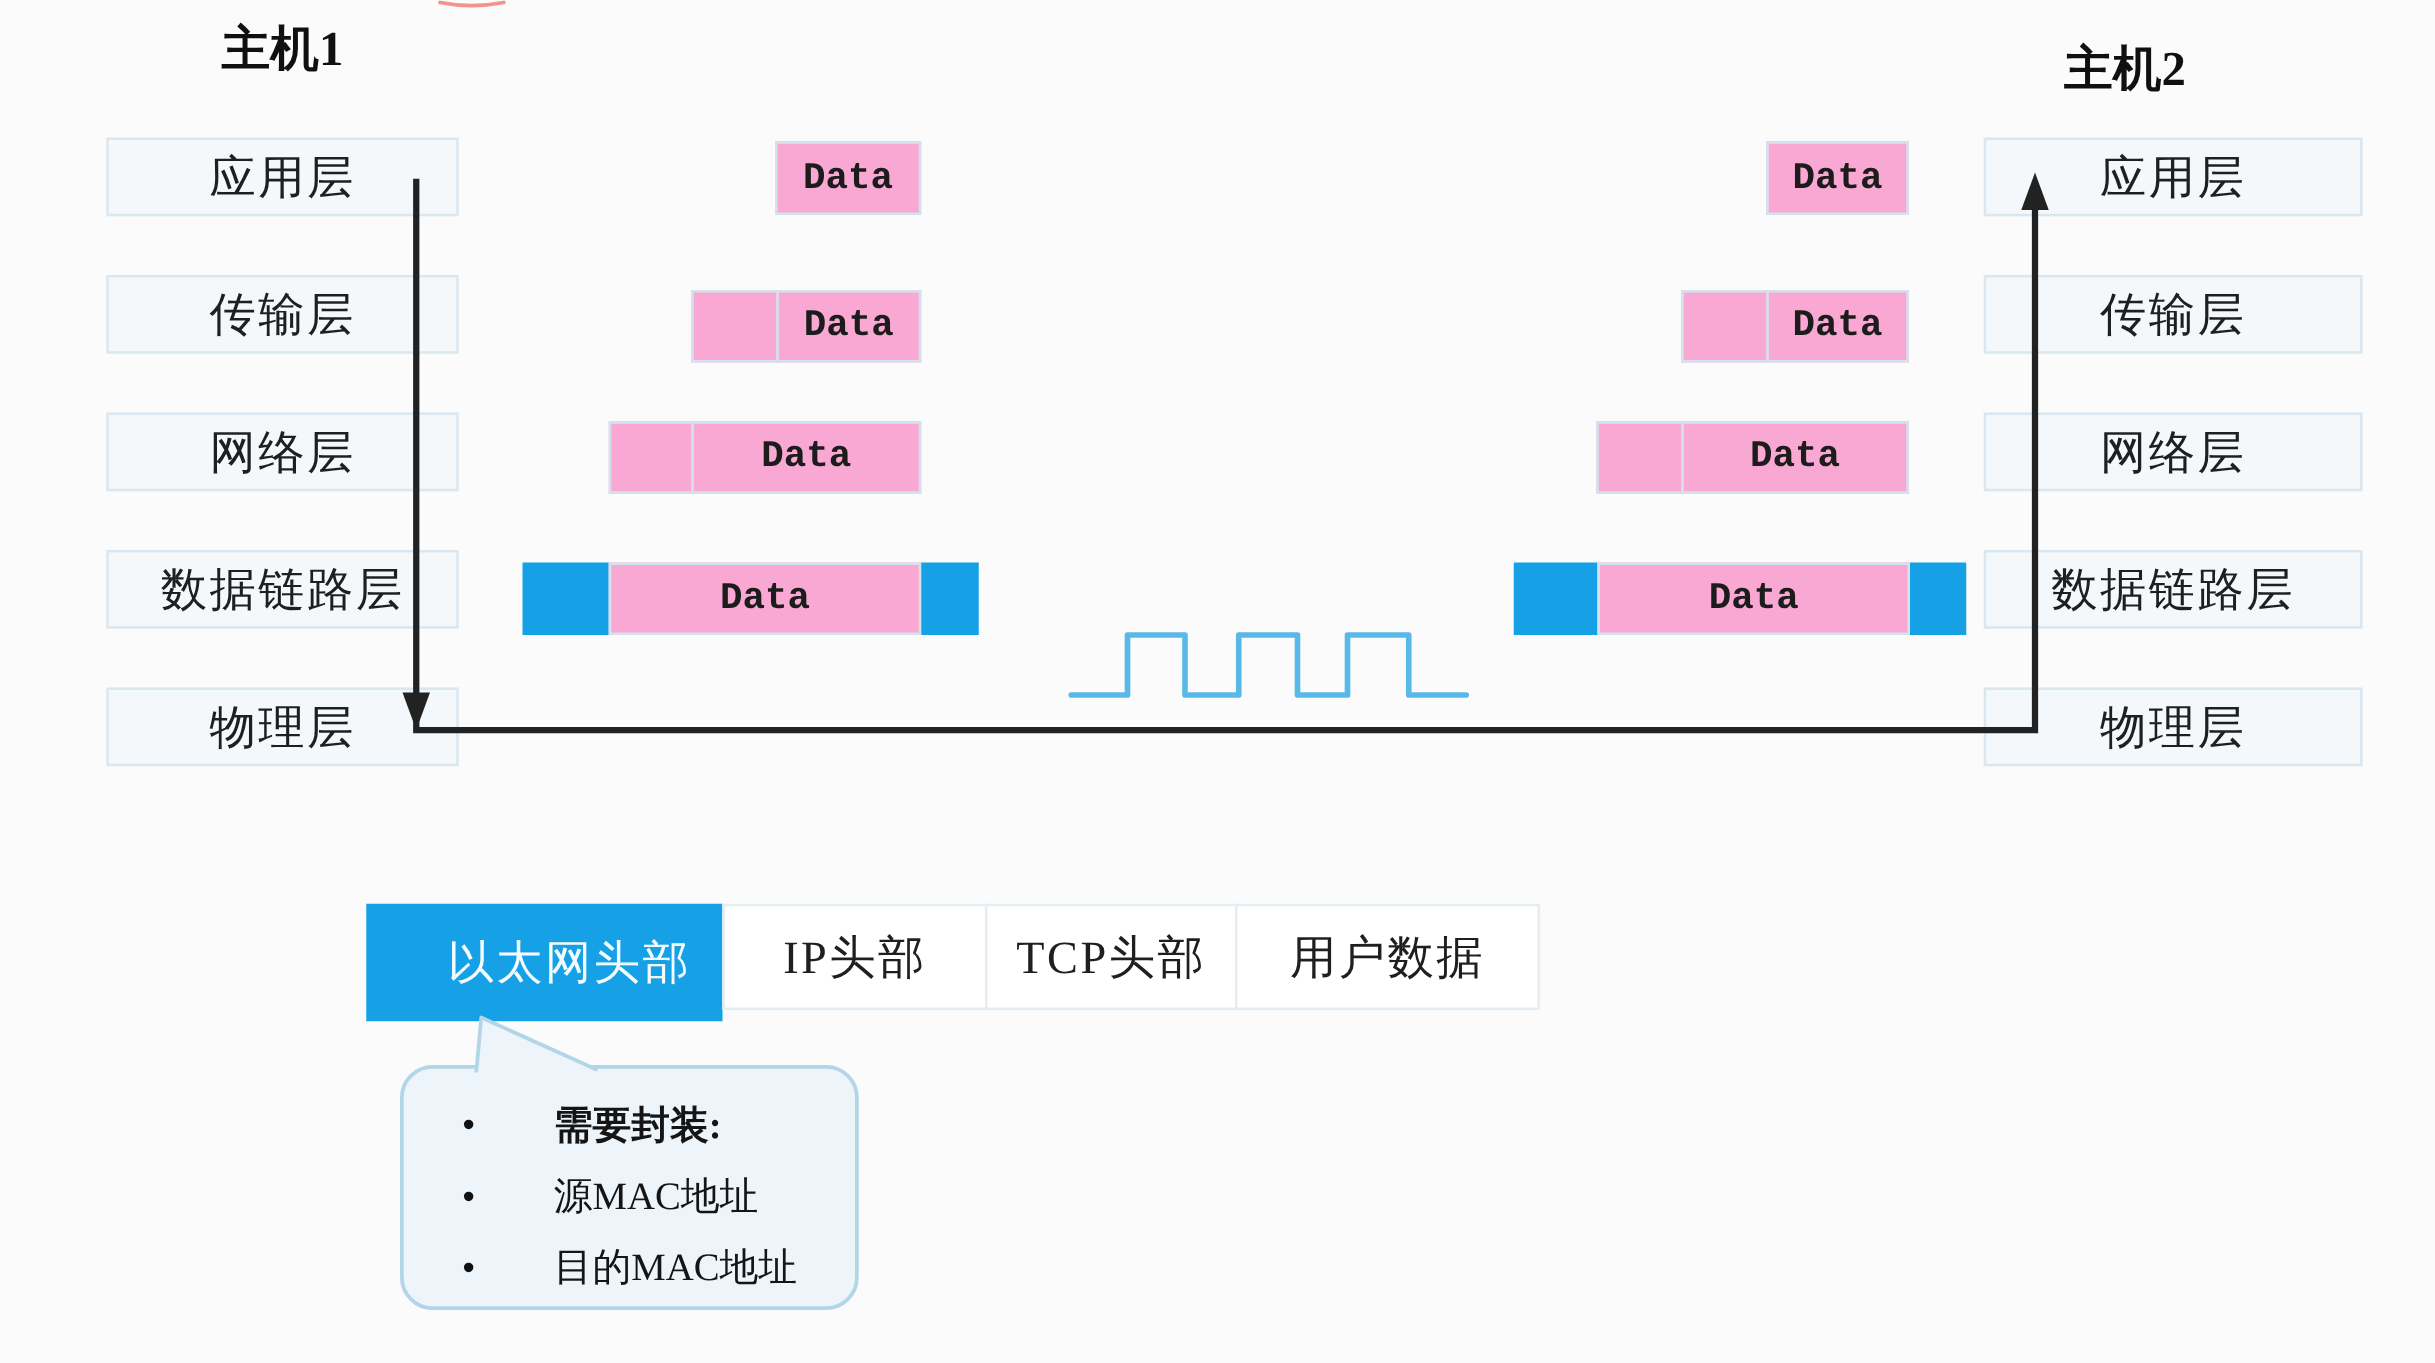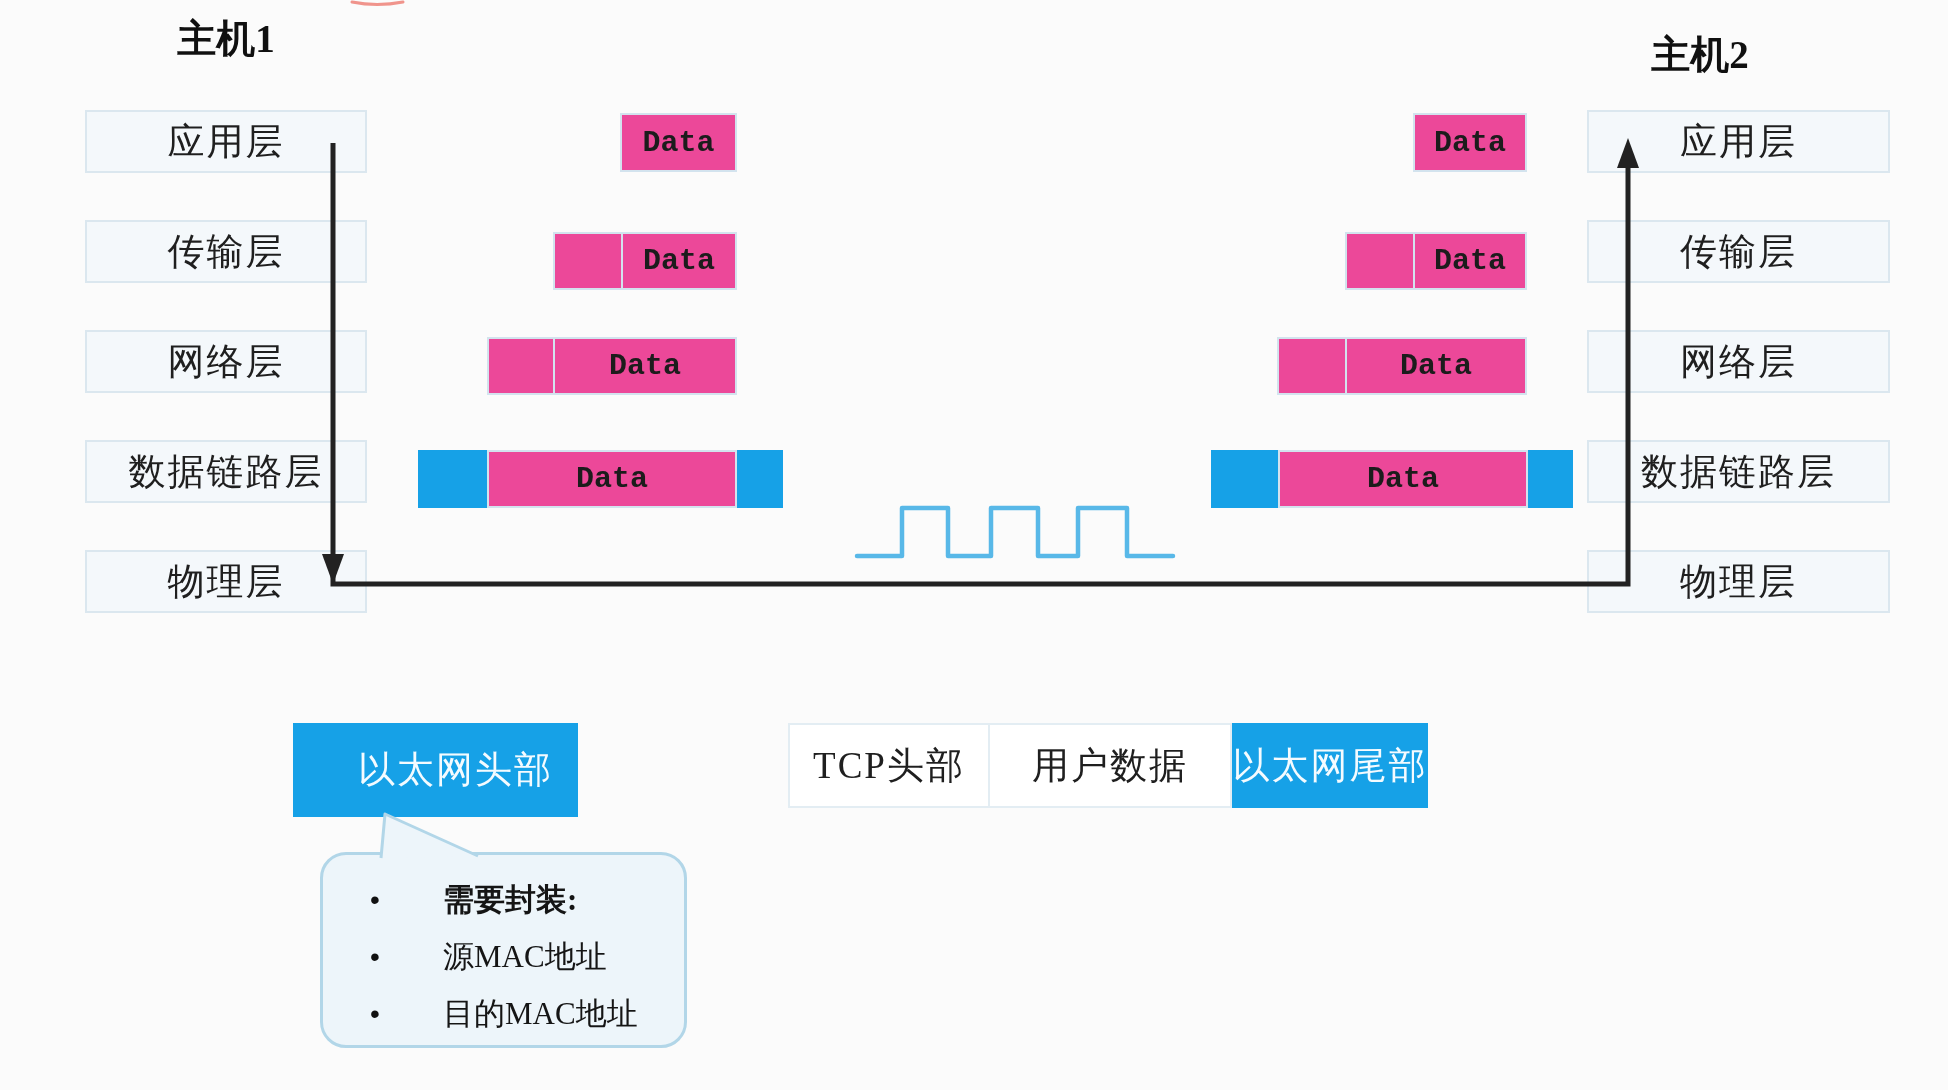--- a/index.html
+++ b/index.html
@@ -18,21 +18,21 @@
   html,body{margin:0;padding:0;}
   body{background:var(--background);font-family:"Liberation Serif","DejaVu Serif",serif;}
   .canvas{position:relative;width:1948px;height:1090px;overflow:hidden;background:var(--background);}
 
   .host-title{position:absolute;width:280px;text-align:center;font-size:39px;font-weight:bold;color:#101010;}
 
   .layer-box{position:absolute;box-sizing:border-box;background:var(--box-fill);
     border:2px solid var(--box-border);display:flex;align-items:center;justify-content:center;
     font-size:37px;color:var(--text);letter-spacing:2px;}
 
-  .pkt{position:absolute;box-sizing:border-box;background:#ec4899;border:2px solid var(--cell-border);}
+  .pkt{position:absolute;box-sizing:border-box;background:#f9a8d4;border:2px solid var(--cell-border);}
   .pkt-data{display:flex;align-items:center;justify-content:center;
     font-family:"Liberation Mono","DejaVu Sans Mono",monospace;font-size:30px;font-weight:600;color:#1c1c1c;}
   .pkt-blue{background:var(--accent-blue);border:none;}
 
   .frame-cell{position:absolute;box-sizing:border-box;display:flex;align-items:center;justify-content:center;
     background:#ffffff;border:2px solid #e3edf3;font-size:37px;color:var(--text);letter-spacing:2px;}
   .frame-cell.blue{background:var(--accent-blue);border:none;color:#f4fbff;}
 
   .callout{position:absolute;left:320px;top:852px;width:367px;height:196px;box-sizing:border-box;
     background:var(--callout-fill);border:3px solid var(--callout-border);border-radius:26px;
@@ -84,23 +84,23 @@
   <div class="pkt pkt-data" style="left:1413px;top:232px;width:114px;height:58px;">Data</div>
 
   <div class="pkt" style="left:1277px;top:337px;width:70px;height:58px;"></div>
   <div class="pkt pkt-data" style="left:1345px;top:337px;width:182px;height:58px;">Data</div>
 
   <div class="pkt pkt-blue" style="left:1211px;top:450px;width:67px;height:58px;"></div>
   <div class="pkt pkt-data" style="left:1278px;top:450px;width:250px;height:58px;">Data</div>
   <div class="pkt pkt-blue" style="left:1528px;top:450px;width:45px;height:58px;"></div>
 
   <div class="frame-cell blue" style="left:293px;top:723px;width:285px;height:94px;padding-left:40px;">以太网头部</div>
+  <div class="frame-cell" style="left:578px;top:723px;width:212px;height:85px;">IP头部</div>
   <div class="frame-cell" style="left:788px;top:723px;width:202px;height:85px;">TCP头部</div>
   <div class="frame-cell" style="left:988px;top:723px;width:244px;height:85px;">用户数据</div>
-  <div class="frame-cell blue" style="left:1232px;top:723px;width:196px;height:85px;">以太网尾部</div>
 
   <div class="callout">
     <div class="co-row bold">
       <span class="co-bullet">•</span>
       <span class="co-text">需要封装:</span>
     </div>
     <div class="co-row">
       <span class="co-bullet">•</span>
       <span class="co-text">源MAC地址</span>
     </div>

